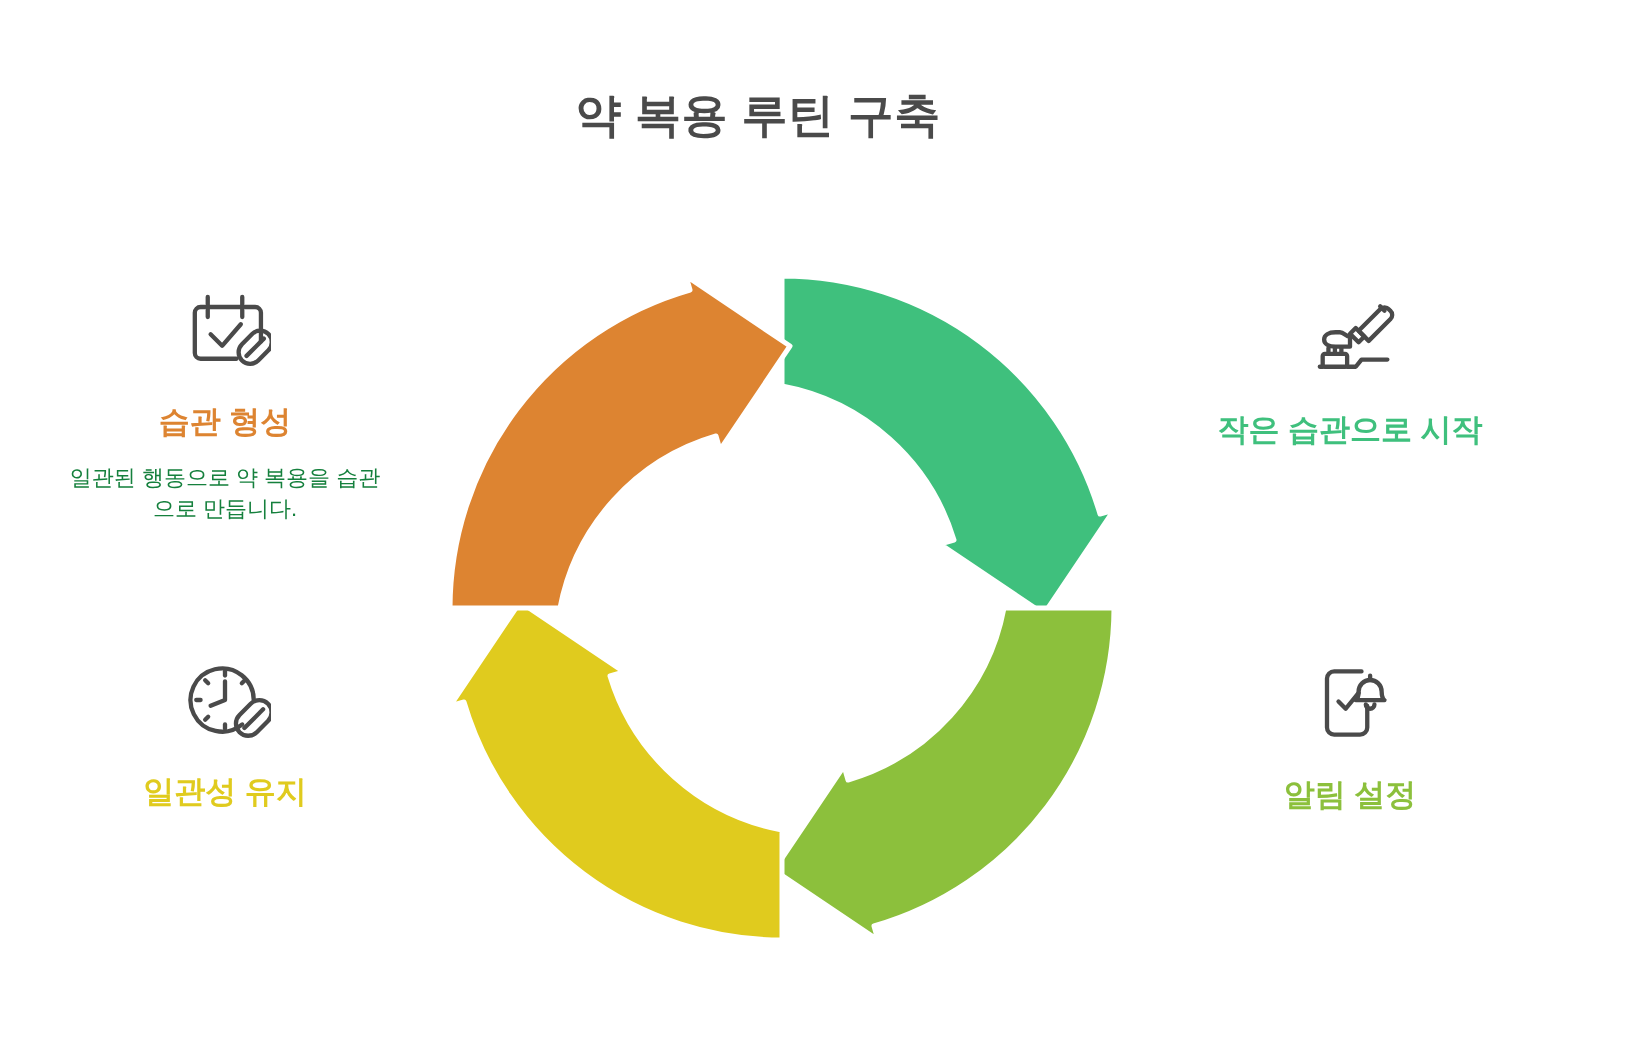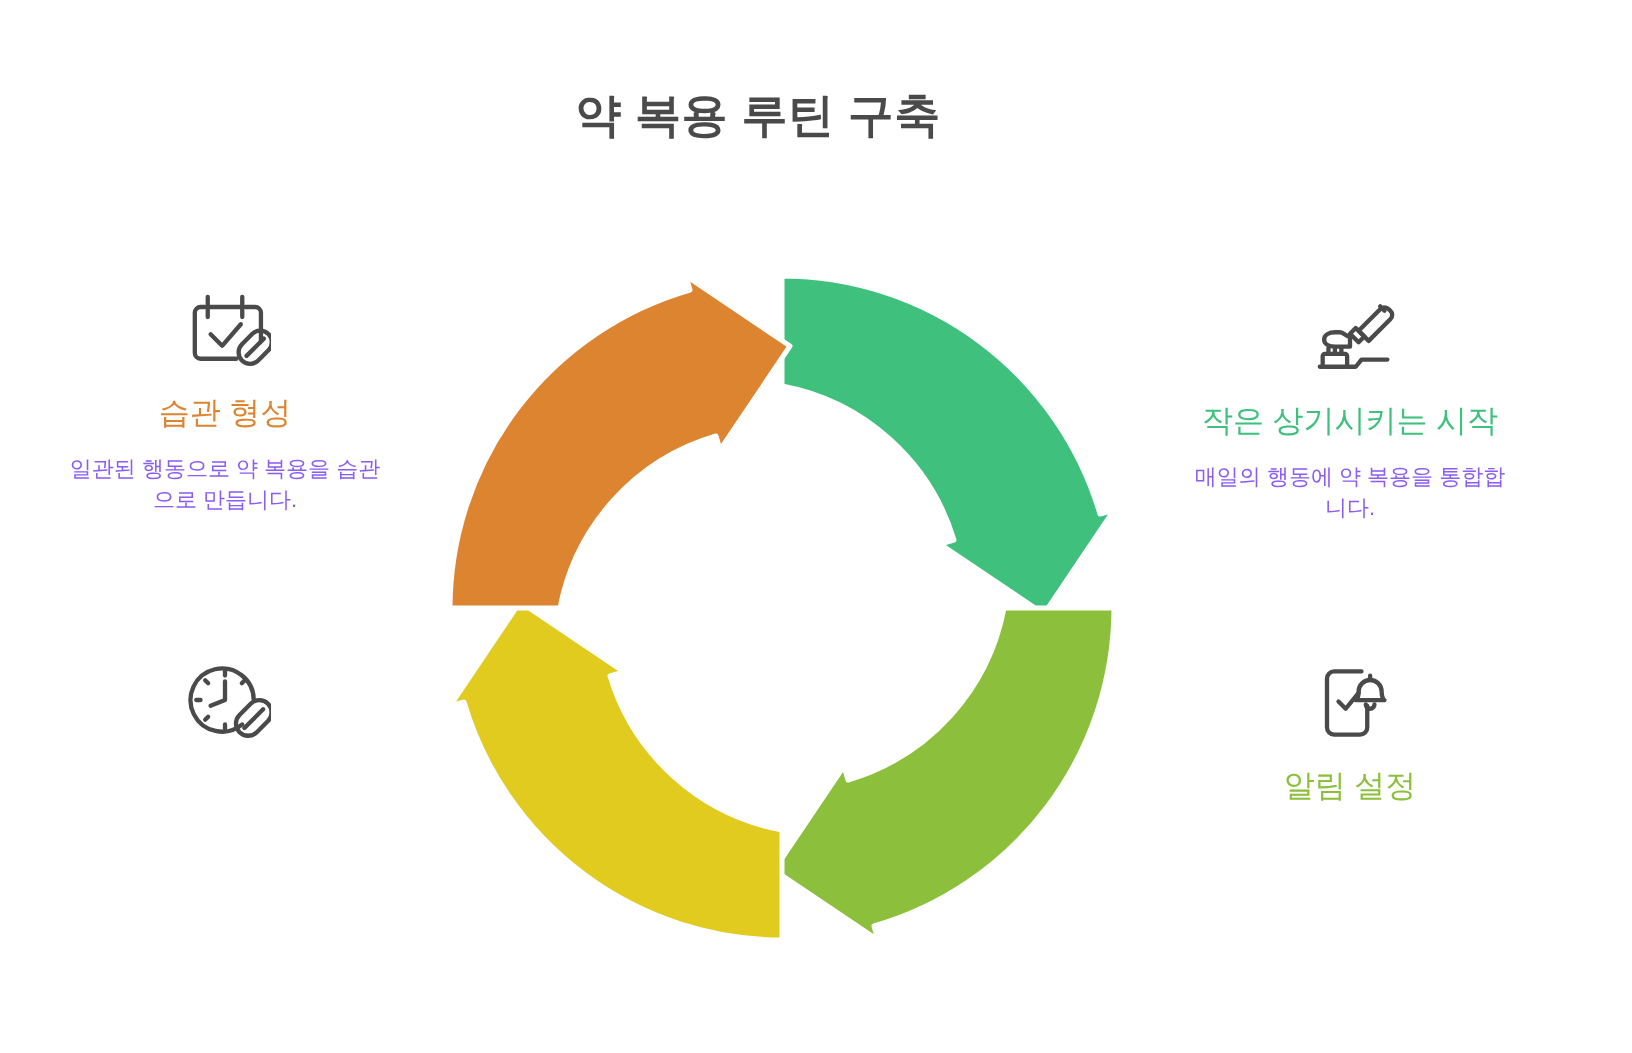--- a/index.html
+++ b/index.html
@@ -63,29 +63,29 @@
   }
   .icon-wrap svg {
     width: 92px;
     height: 92px;
     display: block;
   }
 
   .item-title {
     text-align: center;
     font-size: 31px;
-    font-weight: normal;
+    font-weight: bold;
     line-height: 1.28;
-    margin-top: 15px;
+    margin-top: 24px;
   }
   .item-desc {
     text-align: center;
     font-size: 22px;
     line-height: 1.42;
-    color: #8b5cf6;
+    color: #15803d;
     margin-top: 20px;
     padding: 0 6px;
     box-sizing: border-box;
     width: 330px;
   }
 
   .t-orange { color: #DD8431; }
   .t-green  { color: #3FC07D; }
   .t-yellow { color: #E0CB1E; }
   .t-olive  { color: #8CC03C; }
@@ -169,41 +169,41 @@
       <path d="M32 49v3"></path>
       <path d="M12 32h3"></path>
       <path d="M18.2 18.2l2.1 2.1"></path>
       <path d="M45.8 18.2l-2.1 2.1"></path>
       <path d="M18.2 45.8l2.1-2.1"></path>
       <path d="M32 19v13l-10 4"></path>
       <rect x="38" y="36" width="28" height="17" rx="8.5" transform="rotate(-45 52 44.5)"></rect>
       <path d="M45.5 51.5l13-13"></path>
     </svg>
   </div>
+  <div class="item-title t-yellow">일관성 유지</div>
 </div>
 
 <div class="col col-right block-tr">
   <div class="icon-wrap">
     <svg viewBox="0 0 64 64" fill="none" stroke="#4a4a4a" stroke-width="3" stroke-linecap="round" stroke-linejoin="round">
 
       <path d="M38 27l15-15a4 4 0 0 1 6 0l1 1a4 4 0 0 1 0 6L45 34z"></path>
       <path d="M36 25l-4 4 6 6 4-4z"></path>
       <path d="M53 10l3 3"></path>
 
       <path d="M22 28c-5 0-8 2-8 5s3 5 8 5h10v-7c-3 0-4-3-7-3z"></path>
 
       <rect x="13" y="43" width="17" height="9" rx="1.5"></rect>
       <path d="M17 43v-4M21.5 43v-4M26 43v-4"></path>
 
       <path d="M30 52h6l4-5h18"></path>
       <path d="M13 52h-2"></path>
     </svg>
   </div>
-  <div class="item-title t-green">작은 상기시키는 시작</div>
-  <div class="item-desc">매일의 행동에 약 복용을 통합합니다.</div>
+  <div class="item-title t-green">작은 습관으로 시작</div>
 </div>
 
 <div class="col col-right block-br">
   <div class="icon-wrap">
     <svg viewBox="0 0 64 64" fill="none" stroke="#4a4a4a" stroke-width="3" stroke-linecap="round" stroke-linejoin="round">
 
       <path d="M40 10H21a5 5 0 0 0-5 5v34a5 5 0 0 0 5 5h18a5 5 0 0 0 5-5V34"></path>
 
       <path d="M24 31l5 5 9-11"></path>
 

